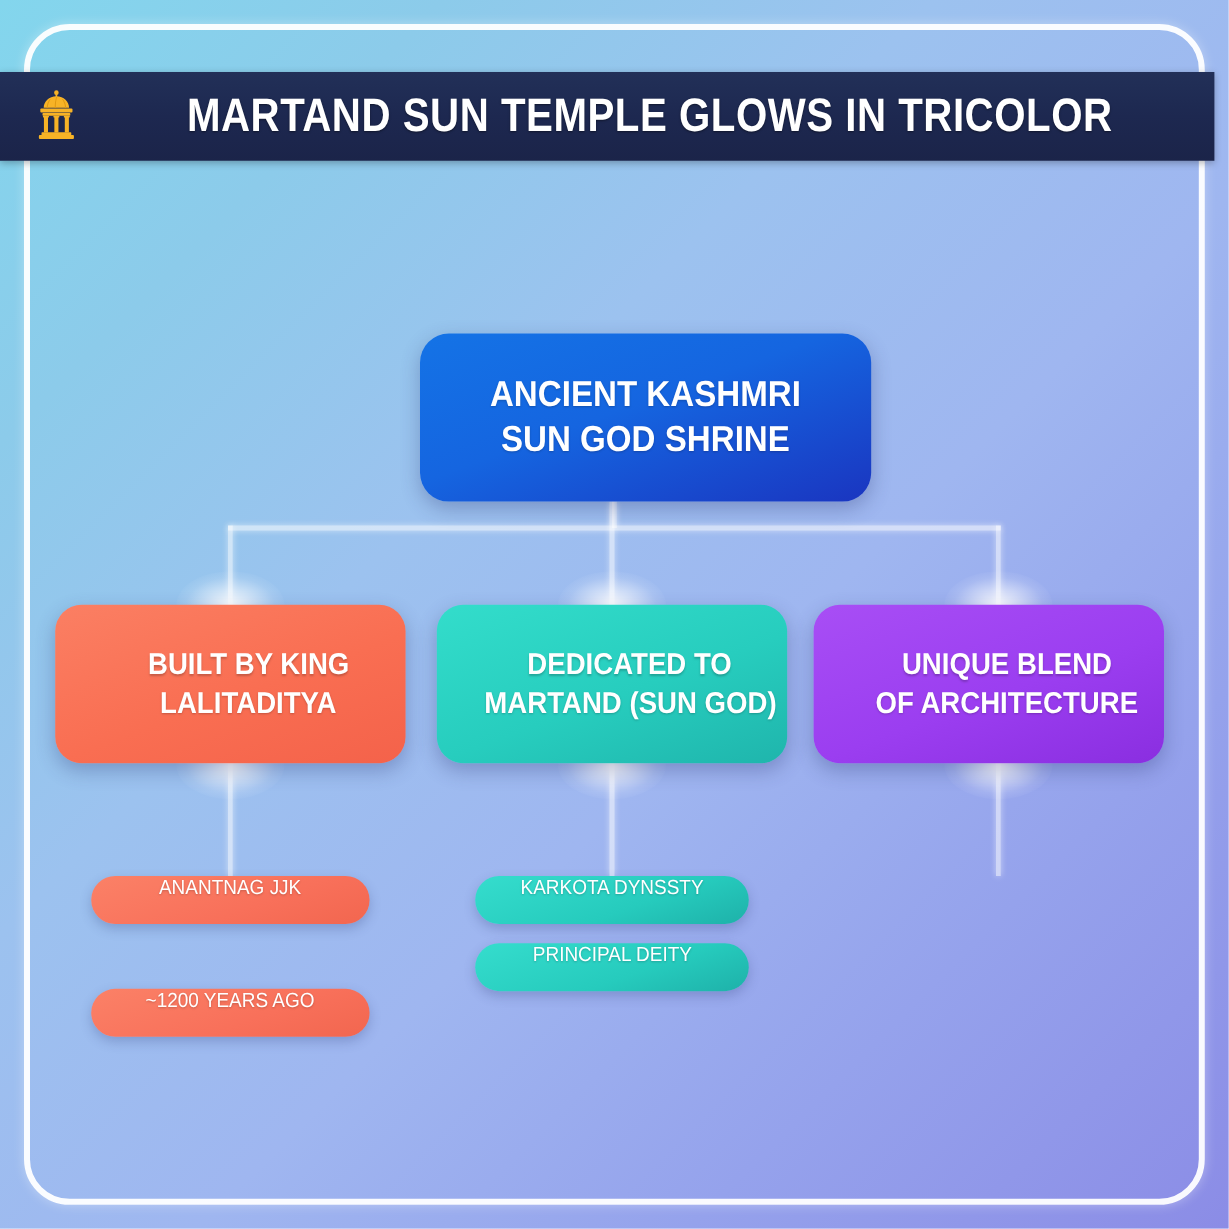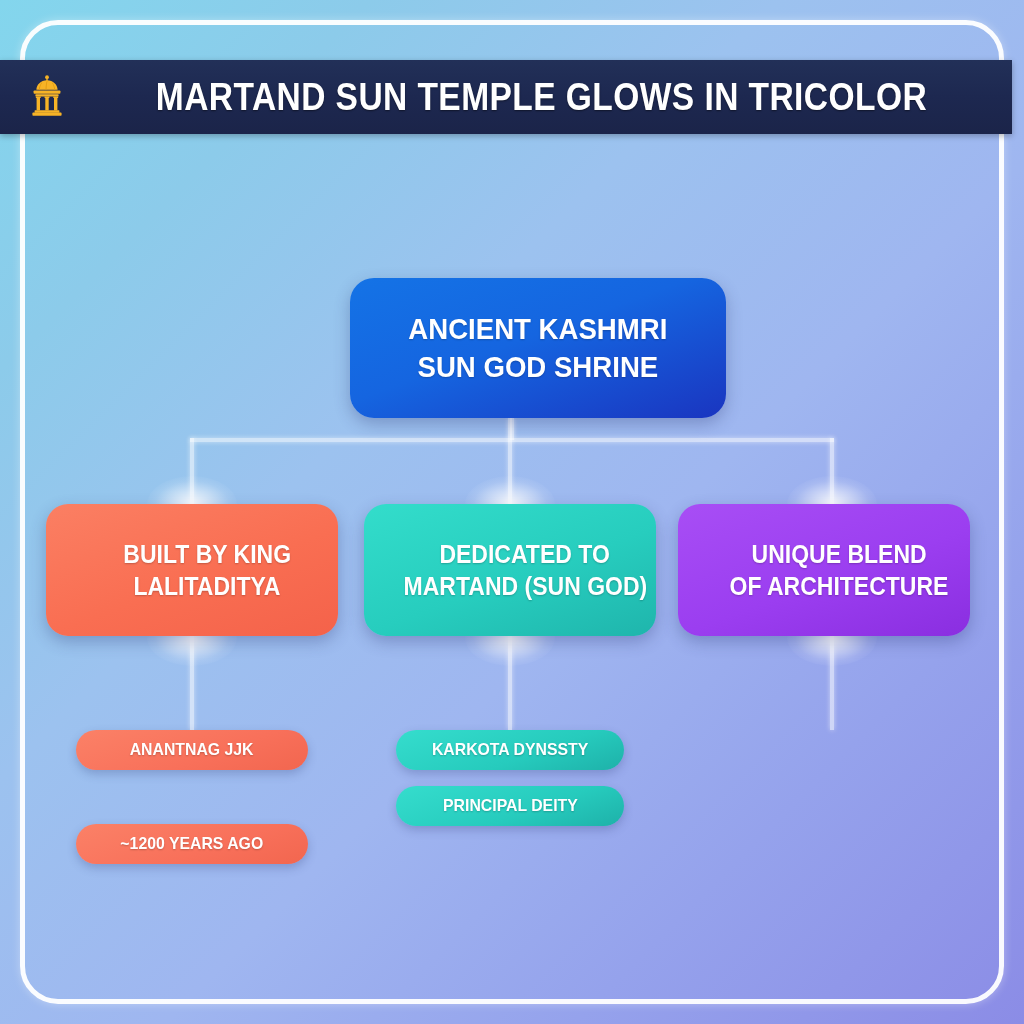--- a/index.html
+++ b/index.html
@@ -148,25 +148,25 @@
   }
   #node-built   { left: 46px;  background: linear-gradient(160deg, #fb7f63 0%, #f96e52 55%, #f4624a 100%); }
   #node-dedicated { left: 364px; background: linear-gradient(160deg, #33ddcb 0%, #27cdbe 55%, #1fb5ac 100%); }
   #node-blend   { left: 678px; background: linear-gradient(160deg, #a84ef5 0%, #9b3ef0 55%, #8a2ee0 100%); }
 
   
   .pill {
     position: absolute;
     box-sizing: border-box;
     display: flex;
-    align-items: center;
+    align-items: flex-start;
     justify-content: center;
     color: #ffffff;
     font-size: 17px;
-    font-weight: bold;
+    font-weight: normal;
     text-transform: uppercase;
     border-radius: 999px;
     white-space: nowrap;
     box-shadow: 0 4px 10px rgba(40,50,110,0.25);
     padding: 0 14px;
   }
   .pill span {
     display: block;
     transform: scaleX(0.93);
     text-shadow: 0 1px 2px rgba(0,0,0,0.22);

